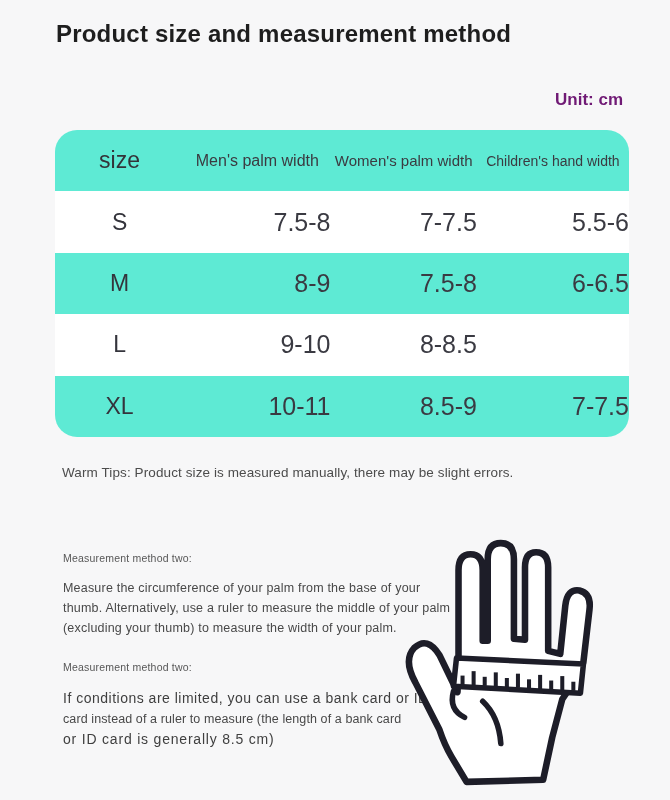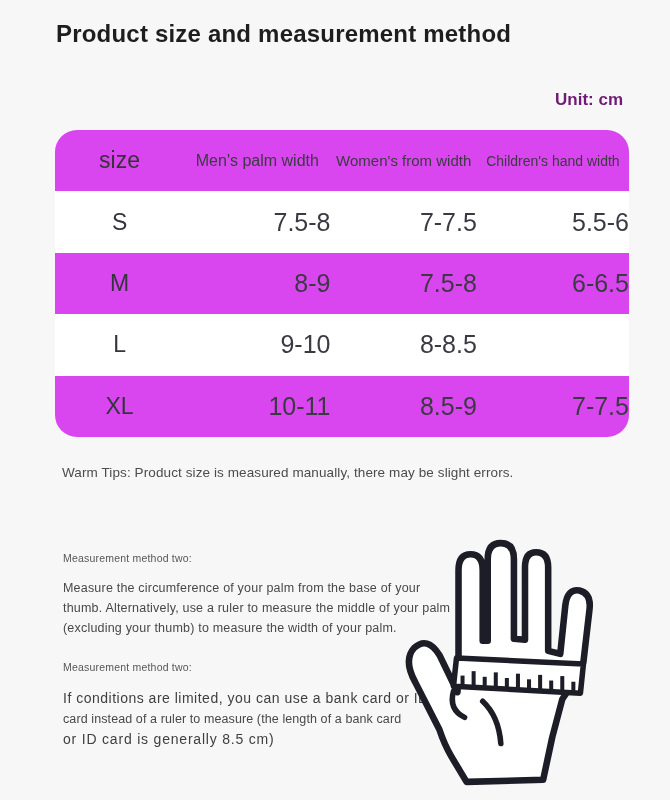--- a/index.html
+++ b/index.html
@@ -44,21 +44,21 @@
     border-radius: 22px;
     overflow: hidden;
   }
   .t-row {
     display: grid;
     grid-template-columns: 22.5% 25.5% 25.5% 26.5%;
     height: 61.4px;
     align-items: center;
   }
   .t-row > div { text-align: center; }
-  .row-pink  { background: #d946ef; }
+  .row-pink  { background: #5eead4; }
   .row-white { background: #ffffff; }
 
   .t-head > div { color: #3b3b41; font-weight: 500; }
   .t-head .col-0 { font-size: 23px; font-weight: 500; color: #333338; }
   .t-head .col-1 { font-size: 16px; }
   .t-head .col-2 { font-size: 15px; }
   .t-head .col-3 { font-size: 14px; }
 
   .t-body .col-0 { font-size: 23px; color: #34343c; }
   .t-body .val   { font-size: 25px; color: #3a3a42; text-align: right; }
@@ -105,21 +105,21 @@
 <div class="page">
 
   <div class="page-title">Product size and measurement method</div>
 
   <div class="unit-label">Unit: cm</div>
 
   <div class="size-table">
     <div class="t-row t-head row-pink">
       <div class="col-0">size</div>
       <div class="col-1">Men's palm width</div>
-      <div class="col-2">Women's from width</div>
+      <div class="col-2">Women's palm width</div>
       <div class="col-3">Children's hand width</div>
     </div>
 
     <div class="t-row t-body row-white">
       <div class="col-0">S</div>
       <div class="val">7.5-8</div>
       <div class="val">7-7.5</div>
       <div class="val">5.5-6</div>
     </div>
 

